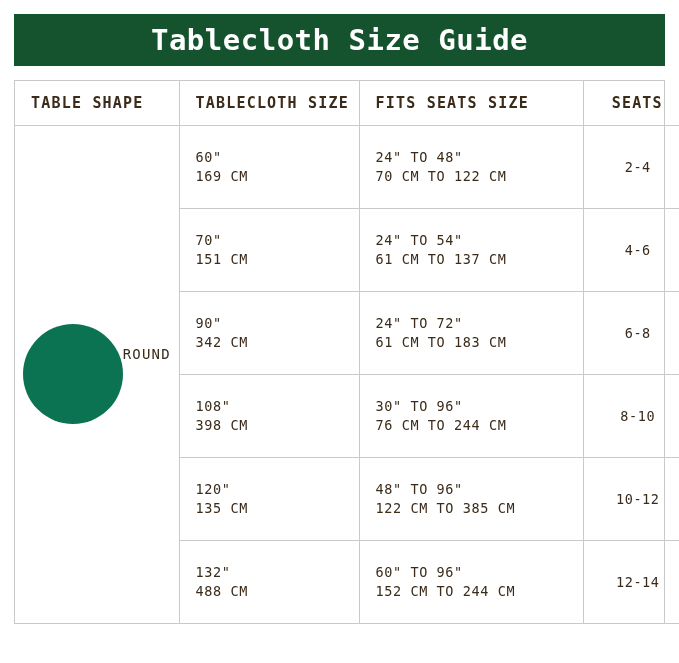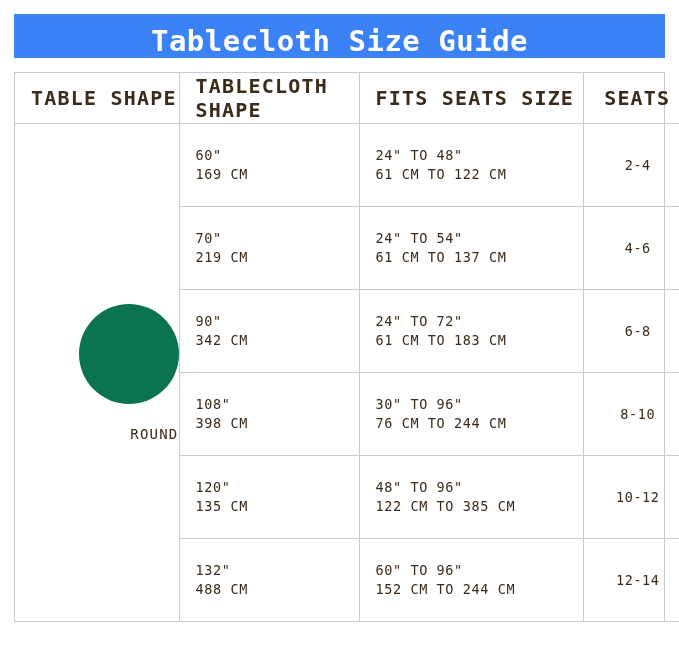--- a/index.html
+++ b/index.html
@@ -15,24 +15,24 @@
     overflow: hidden;
   }
   .page {
     position: relative;
     width: 679px;
     height: 663px;
     box-sizing: border-box;
     padding: 14px 14px 0 14px;
   }
   .header-band {
-    height: 44px;
-    background: #3b82f6;
+    height: 52px;
+    background: #14532d;
     display: flex;
-    align-items: flex-end;
+    align-items: center;
     justify-content: center;
   }
   .header-title {
     color: #ffffff;
     font-family: "DejaVu Sans Mono", monospace;
     font-weight: bold;
     font-size: 29px;
     letter-spacing: 0.5px;
     white-space: nowrap;
   }
@@ -54,21 +54,21 @@
     vertical-align: middle;
     box-sizing: border-box;
   }
   table.size-table th:last-child,
   table.size-table td:last-child {
     border-right: none;
   }
   thead th {
     height: 44px;
     font-family: "DejaVu Sans Mono", monospace;
-    font-size: 20px;
+    font-size: 15px;
     font-weight: bold;
     letter-spacing: 1.2px;
     color: #3b2b1a;
     text-align: left;
     padding-left: 16px;
   }
   thead th.center {
     text-align: center;
     padding-left: 0;
   }
@@ -77,22 +77,22 @@
   .col-fits  { width: 224px; }
   .col-seats { width: 109px; }
 
   td.shape-cell {
     text-align: center;
     vertical-align: middle;
     padding: 0;
   }
   .shape-inner {
     display: flex;
-    flex-direction: column;
-    align-items: flex-end;
+    flex-direction: row;
+    align-items: flex-start;
     justify-content: center;
   }
   .circle {
     width: 100px;
     height: 100px;
     border-radius: 50%;
     background: #0b7352;
   }
   .shape-label {
     margin-top: 22px;
@@ -133,47 +133,47 @@
     <table class="size-table">
       <colgroup>
         <col class="col-shape">
         <col class="col-size">
         <col class="col-fits">
         <col class="col-seats">
       </colgroup>
       <thead>
         <tr>
           <th>TABLE SHAPE</th>
-          <th>TABLECLOTH SHAPE</th>
+          <th>TABLECLOTH SIZE</th>
           <th>FITS SEATS SIZE</th>
           <th class="center">SEATS</th>
         </tr>
       </thead>
       <tbody>
         <tr>
           <td class="shape-cell" rowspan="6">
             <div class="shape-inner">
               <div class="circle"></div>
               <div class="shape-label">ROUND</div>
             </div>
           </td>
           <td class="data-cell">
             <span class="line2">60"</span>
             <span class="line2">169 CM</span>
           </td>
           <td class="data-cell">
             <span class="line2">24" TO 48"</span>
-            <span class="line2">61 CM TO 122 CM</span>
+            <span class="line2">70 CM TO 122 CM</span>
           </td>
           <td class="seats-cell">2-4</td>
         </tr>
         <tr>
           <td class="data-cell">
             <span class="line2">70"</span>
-            <span class="line2">219 CM</span>
+            <span class="line2">151 CM</span>
           </td>
           <td class="data-cell">
             <span class="line2">24" TO 54"</span>
             <span class="line2">61 CM TO 137 CM</span>
           </td>
           <td class="seats-cell">4-6</td>
         </tr>
         <tr>
           <td class="data-cell">
             <span class="line2">90"</span>

